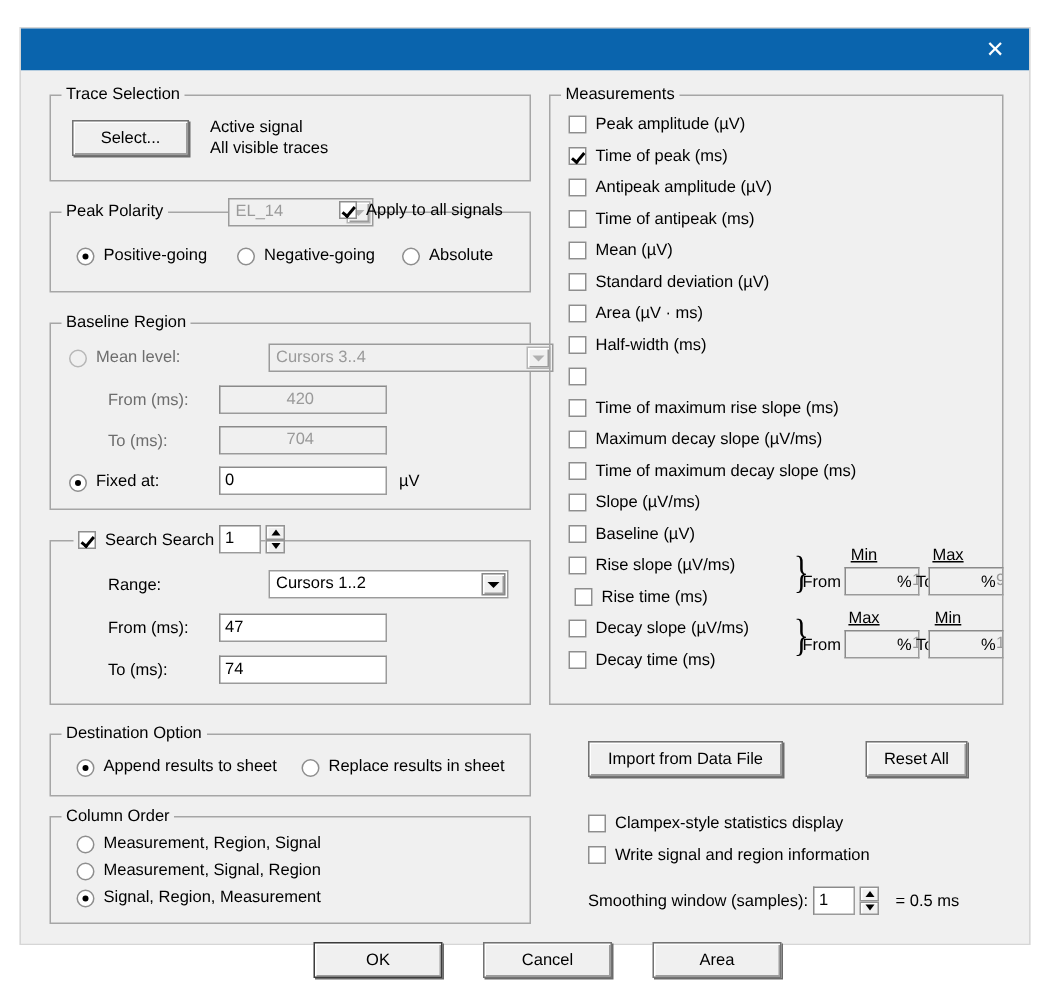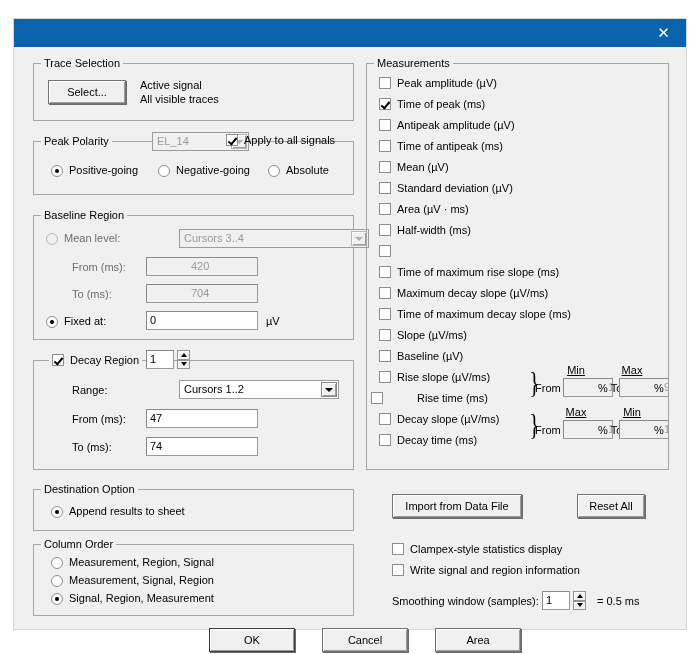--- a/index.html
+++ b/index.html
@@ -246,21 +246,21 @@
         <span class="rb selected"></span>
         <span class="rbtext">Fixed at:</span>
       </div>
       <div class="tbox" style="left:112px;top:95px;width:112px;height:19px;">0</div>
       <span class="lbl" style="left:232px;top:99px;">µV</span>
     </div>
 
     <div class="gbox" style="left:19px;top:313px;width:321px;height:110px;">
       <div class="cbrow" style="left:15px;top:-8px;background:#f0f0f0;padding:0 3px;">
         <span class="cb checked"></span>
-        <span class="cbtext">Decay Region</span>
+        <span class="cbtext">Search Search</span>
       </div>
       <div class="tbox" style="left:112px;top:-11px;width:28px;height:19px;">1</div>
       <div class="spin" style="left:143px;top:-11px;height:19px;">
         <div>
             <i class="tri-up-s"></i>
           </div>
         <div>
             <i class="tri-down-s"></i>
           </div>
       </div>
@@ -335,21 +335,21 @@
         <span class="cbtext">Slope (µV/ms)</span>
       </div>
       <div class="cbrow" style="left:12px;top:285px;">
         <span class="cb"></span>
         <span class="cbtext">Baseline (µV)</span>
       </div>
       <div class="cbrow" style="left:12px;top:306px;">
         <span class="cb"></span>
         <span class="cbtext">Rise slope (µV/ms)</span>
       </div>
-      <div class="cbrow" style="left:4px;top:327px;gap:28px;">
+      <div class="cbrow" style="left:16px;top:327px;">
         <span class="cb"></span>
         <span class="cbtext">Rise time (ms)</span>
       </div>
       <div class="cbrow" style="left:12px;top:348px;">
         <span class="cb"></span>
         <span class="cbtext">Decay slope (µV/ms)</span>
       </div>
       <div class="cbrow" style="left:12px;top:369px;">
         <span class="cb"></span>
         <span class="cbtext">Decay time (ms)</span>
@@ -372,20 +372,24 @@
       <span class="lbl" style="left:231px;top:360px;">% To</span>
       <div class="tbox dis right" style="left:252px;top:356px;width:32px;height:19px;">10</div>
       <span class="lbl" style="left:287px;top:360px;">%</span>
     </div>
 
     <div class="gbox" style="left:19px;top:442px;width:321px;height:42px;">
       <span class="gtitle">Destination Option</span>
       <div class="rbrow" style="left:17px;top:14px;">
         <span class="rb selected"></span>
         <span class="rbtext">Append results to sheet</span>
+      </div>
+      <div class="rbrow" style="left:167px;top:14px;">
+        <span class="rb"></span>
+        <span class="rbtext">Replace results in sheet</span>
       </div>
     </div>
 
     <div class="gbox" style="left:19px;top:497px;width:321px;height:72px;">
       <span class="gtitle">Column Order</span>
       <div class="rbrow" style="left:17px;top:10px;">
         <span class="rb"></span>
         <span class="rbtext">Measurement, Region, Signal</span>
       </div>
       <div class="rbrow" style="left:17px;top:28px;">

